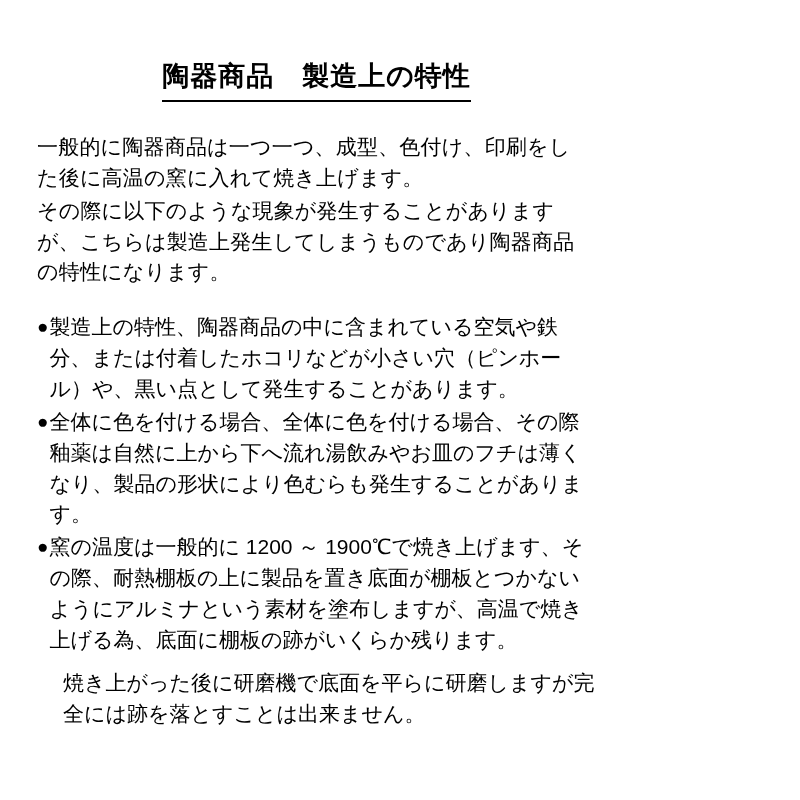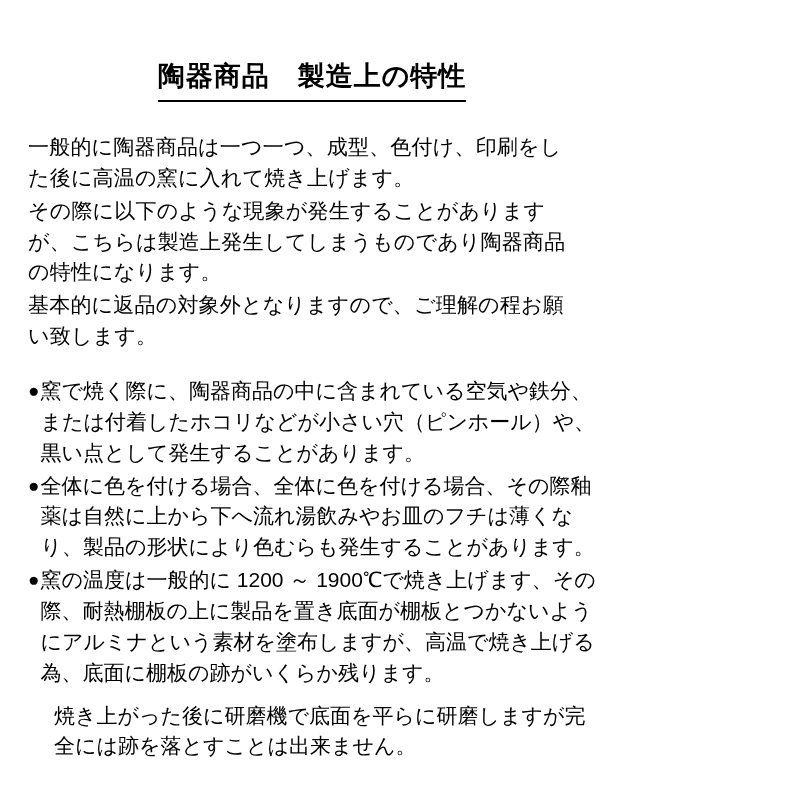--- a/index.html
+++ b/index.html
@@ -11,21 +11,21 @@
     height: 800px;
     background: #ffffff;
     font-family: "Liberation Sans", sans-serif;
     color: #000000;
     overflow: hidden;
   }
   .page {
     width: 640px;
     height: 800px;
     box-sizing: border-box;
-    padding: 58px 40px 0 24px;
+    padding: 58px 40px 0 33px;
     position: relative;
   }
   .title-wrap {
     text-align: center;
     margin-bottom: 30px;
   }
   .title {
     display: inline-block;
     font-size: 27px;
     font-weight: bold;
@@ -77,28 +77,27 @@
 
 <div class="page">
 
   <div class="title-wrap">
     <div class="title">陶器商品　製造上の特性</div>
   </div>
 
   <div class="intro">
     <p>一般的に陶器商品は一つ一つ、成型、色付け、印刷をした後に高温の窯に入れて焼き上げます。</p>
     <p>その際に以下のような現象が発生することがありますが、こちらは製造上発生してしまうものであり陶器商品の特性になります。</p>
-    <p>基本的に返品の対象外となりますので、ご理解の程お願い致します。</p>
   </div>
 
   <div class="bullets">
 
     <div class="bullet">
       <span class="marker">●</span>
-      <span class="btext">窯で焼く際に、陶器商品の中に含まれている空気や鉄分、または付着したホコリなどが小さい穴（ピンホール）や、黒い点として発生することがあります。</span>
+      <span class="btext">製造上の特性、陶器商品の中に含まれている空気や鉄分、または付着したホコリなどが小さい穴（ピンホール）や、黒い点として発生することがあります。</span>
     </div>
 
     <div class="bullet">
       <span class="marker">●</span>
       <span class="btext">全体に色を付ける場合、全体に色を付ける場合、その際釉薬は自然に上から下へ流れ湯飲みやお皿のフチは薄くなり、製品の形状により色むらも発生することがあります。</span>
     </div>
 
     <div class="bullet">
       <span class="marker">●</span>
       <span class="btext">窯の温度は一般的に 1200 ～ 1900℃で焼き上げます、その際、耐熱棚板の上に製品を置き底面が棚板とつかないようにアルミナという素材を塗布しますが、高温で焼き上げる為、底面に棚板の跡がいくらか残ります。</span>

